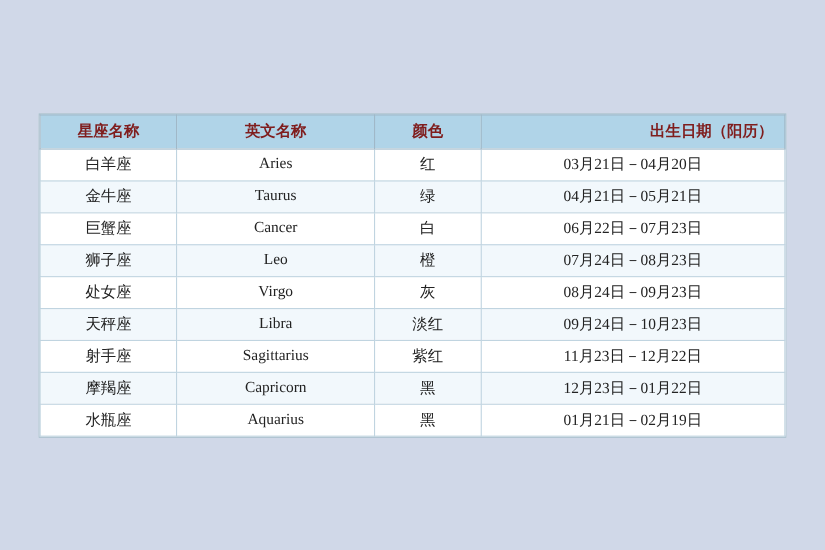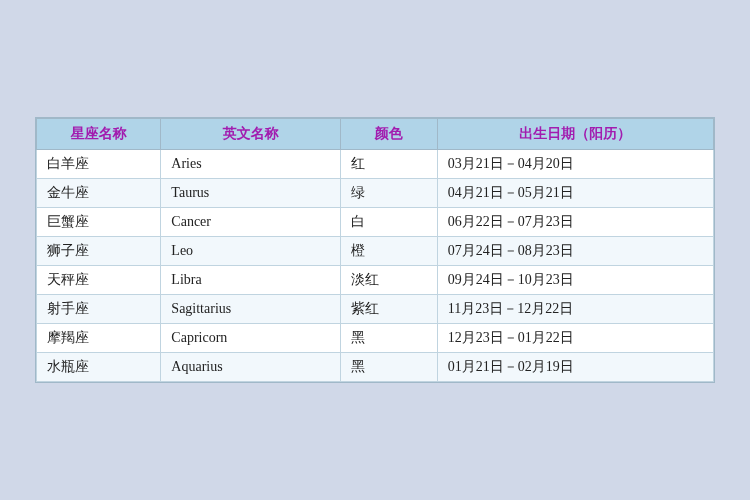--- a/index.html
+++ b/index.html
@@ -32,51 +32,53 @@
 
     thead tr {
       background-color: #b0d4e8;
     }
 
     thead th {
       border: 1px solid #a0b8c8;
       padding: 6px 10px;
       text-align: center;
       font-weight: bold;
-      color: #a21caf;
+      color: #7f1d1d;
       font-size: 14px;
     }
 
     tbody tr {
       background-color: #ffffff;
     }
 
     tbody tr:nth-child(even) {
       background-color: #f2f8fc;
     }
 
     tbody td {
       border: 1px solid #c0d4e0;
       padding: 5px 10px;
+      text-align: center;
       color: #222;
       font-size: 14px;
     }
 
     .col-cn {
       width: 90px;
     }
     .col-en {
       width: 130px;
     }
     .col-color {
       width: 70px;
       font-family: Liberation Serif, serif;
     }
     .col-date {
       width: 200px;
+      text-align: right;
     }
   </style>
 </head>
 <body>
 
 <div class="table-container">
   <table>
     <thead>
       <tr>
         <th class="col-cn">星座名称</th>
@@ -104,20 +106,26 @@
           <td>白</td>
           <td>06月22日－07月23日</td>
         </tr>
         <tr>
           <td>狮子座</td>
           <td>Leo</td>
           <td>橙</td>
           <td>07月24日－08月23日</td>
         </tr>
         <tr>
+          <td>处女座</td>
+          <td>Virgo</td>
+          <td>灰</td>
+          <td>08月24日－09月23日</td>
+        </tr>
+        <tr>
           <td>天秤座</td>
           <td>Libra</td>
           <td>淡红</td>
           <td>09月24日－10月23日</td>
         </tr>
         <tr>
           <td>射手座</td>
           <td>Sagittarius</td>
           <td>紫红</td>
           <td>11月23日－12月22日</td>

